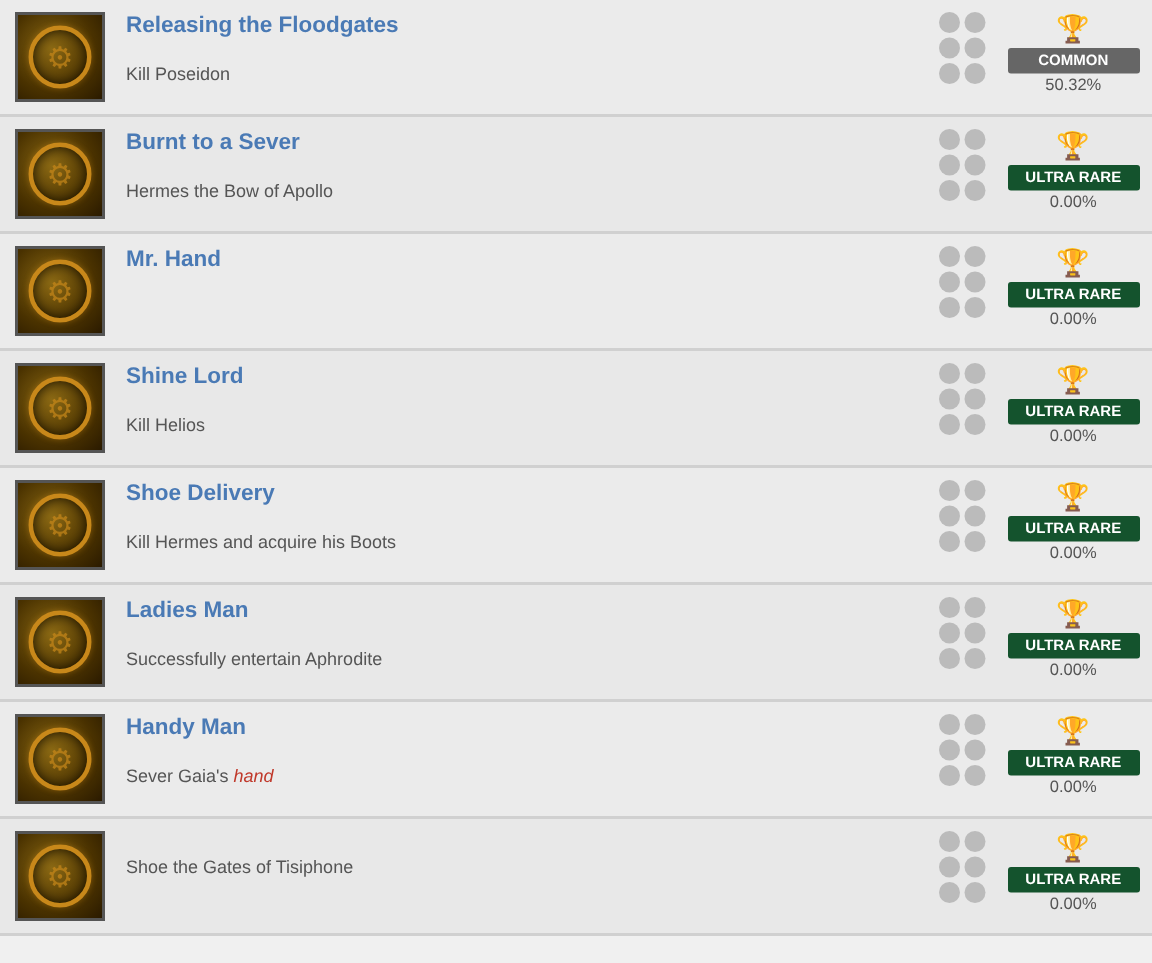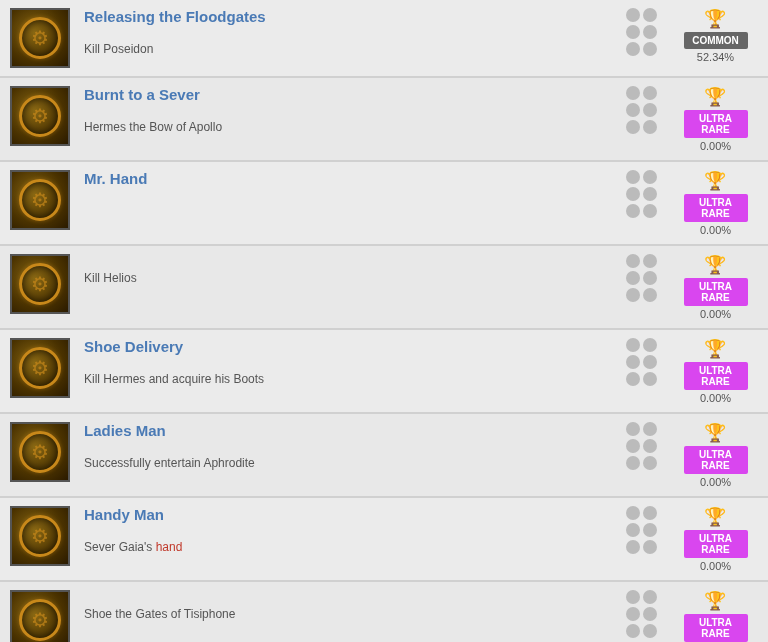--- a/index.html
+++ b/index.html
@@ -70,20 +70,21 @@
     }
 
     .achievement-desc {
       font-size: 12px;
       color: #555;
       margin-top: 17px;
     }
 
     .achievement-desc .highlight {
       color: #c0392b;
+      font-style: italic;
     }
 
     .achievement-dots {
       display: grid;
       grid-template-columns: repeat(2, 14px);
       grid-template-rows: repeat(3, 14px);
       gap: 3px;
       margin: 0 16px;
       flex-shrink: 0;
     }
@@ -110,29 +111,29 @@
     }
 
     .rarity-badge {
       padding: 3px 6px;
       font-size: 10px;
       font-weight: bold;
       color: white;
       text-align: center;
       border-radius: 2px;
       margin-bottom: 2px;
-      width: 64px;
+      width: 88px;
     }
 
     .rarity-badge.common {
       background: #666;
     }
 
     .rarity-badge.ultra-rare {
-      background: #d946ef;
+      background: #14532d;
     }
 
     .rarity-percent {
       font-size: 11px;
       color: #555;
     }
   </style>
 </head>
 <body>
 
@@ -147,21 +148,21 @@
         <div class="dot"></div>
         <div class="dot"></div>
         <div class="dot"></div>
         <div class="dot"></div>
         <div class="dot"></div>
         <div class="dot"></div>
       </div>
       <div class="achievement-rarity">
         <div class="trophy-icon">🏆</div>
         <div class="rarity-badge common">COMMON</div>
-        <div class="rarity-percent">52.34%</div>
+        <div class="rarity-percent">50.32%</div>
       </div>
     </div>
     <div class="achievement-row">
       <div class="achievement-icon"></div>
       <div class="achievement-text">
         <div class="achievement-title">Burnt to a Sever</div>
         <div class="achievement-desc">Hermes the Bow of Apollo</div>
       </div>
       <div class="achievement-dots">
         <div class="dot"></div>
@@ -192,20 +193,21 @@
       </div>
       <div class="achievement-rarity">
         <div class="trophy-icon">🏆</div>
         <div class="rarity-badge ultra-rare">ULTRA RARE</div>
         <div class="rarity-percent">0.00%</div>
       </div>
     </div>
     <div class="achievement-row">
       <div class="achievement-icon"></div>
       <div class="achievement-text">
+        <div class="achievement-title">Shine Lord</div>
         <div class="achievement-desc">Kill Helios</div>
       </div>
       <div class="achievement-dots">
         <div class="dot"></div>
         <div class="dot"></div>
         <div class="dot"></div>
         <div class="dot"></div>
         <div class="dot"></div>
         <div class="dot"></div>
       </div>

